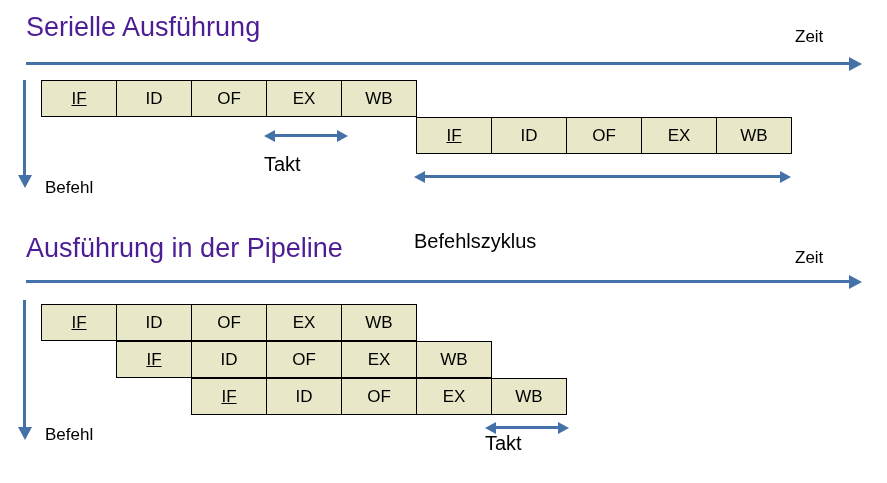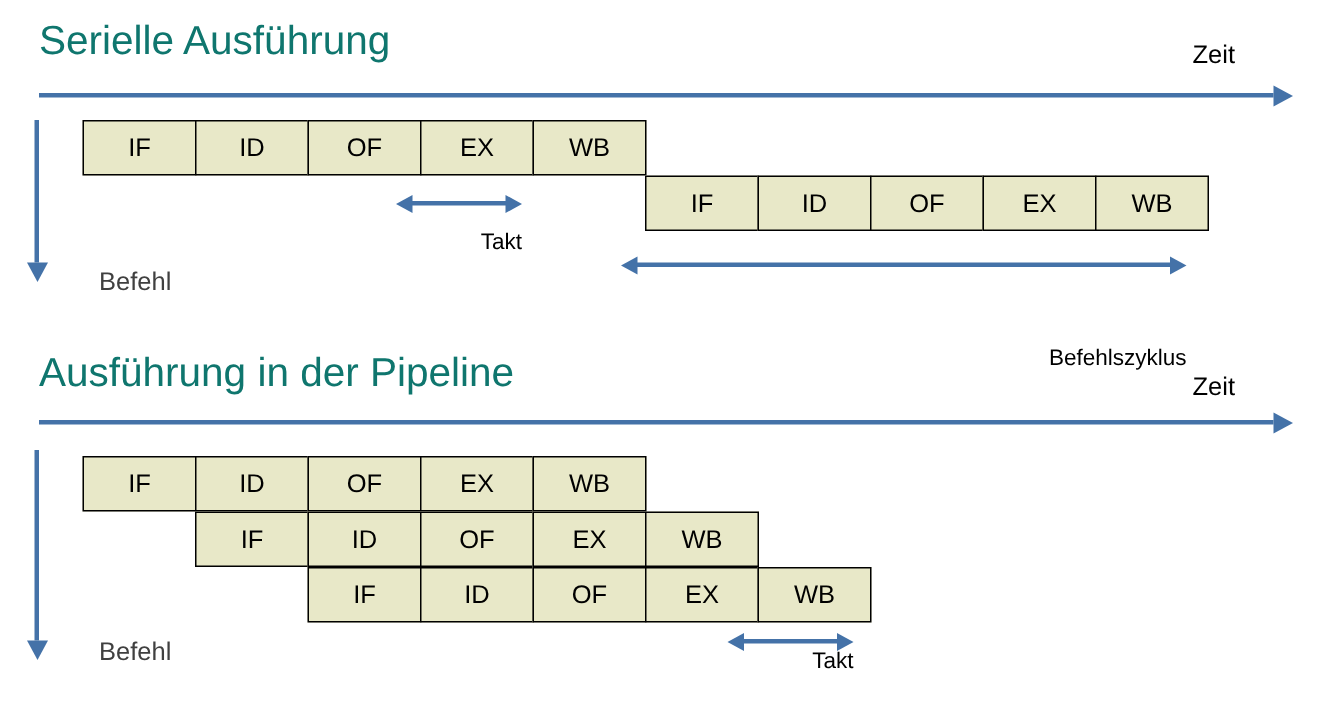--- a/index.html
+++ b/index.html
@@ -17,21 +17,21 @@
     height: 483px;
     background: #ffffff;
     overflow: hidden;
   }
 
   
   .section-title {
     position: absolute;
     font-size: 27px;
     font-weight: normal;
-    color: #0f766e;
+    color: #4c1d95;
     white-space: nowrap;
     letter-spacing: 0px;
   }
   #title-serial  { left: 26px; top: 12px; }
   #title-pipeline{ left: 26px; top: 233px; }
 
   
   .zeit-axis {
     position: absolute;
     height: 14px;
@@ -77,43 +77,42 @@
     left: 1px;
     width: 0;
     height: 0;
     border-left: 7px solid transparent;
     border-right: 7px solid transparent;
     border-top: 13px solid #4472a8;
   }
   .befehl-label {
     position: absolute;
     font-size: 17px;
-    color: #404040;
-    white-space: nowrap;
-    margin-left: 21px;
+    color: #000000;
+    white-space: nowrap;
   }
   #befehl-axis-serial   { left: 17px; top: 80px; height: 108px; }
   #befehl-axis-pipeline { left: 17px; top: 300px; height: 140px; }
   #befehl-label-serial   { left: 45px; top: 178px; }
   #befehl-label-pipeline { left: 45px; top: 425px; }
 
   
   .stage-row { position: absolute; display: flex; }
   .stage-box {
     box-sizing: border-box;
     background: #e8e8c8;
     border: 1px solid #000000;
     margin-left: -1px;
     display: flex;
     align-items: center;
     justify-content: center;
     font-size: 17px;
     color: #000000;
   }
-  .stage-box:first-child { margin-left: 14px; }
+  .stage-box:first-child { margin-left: 0; text-decoration: underline; }
 
   
   .measure {
     position: absolute;
     height: 12px;
   }
   .measure-line {
     position: absolute;
     left: 8px;
     right: 8px;
@@ -136,24 +135,24 @@
     right: 0;
     top: 0;
     width: 0;
     height: 0;
     border-top: 6px solid transparent;
     border-bottom: 6px solid transparent;
     border-left: 11px solid #4472a8;
   }
   .measure-label {
     position: absolute;
-    font-size: 15px;
-    color: #000000;
-    white-space: nowrap;
-    text-align: right;
+    font-size: 20px;
+    color: #000000;
+    white-space: nowrap;
+    text-align: left;
   }
 </style>
 </head>
 <body>
 
 <div id="slide">
 
   <div>
 
     <div class="section-title" id="title-serial">Serielle Ausführung</div>

